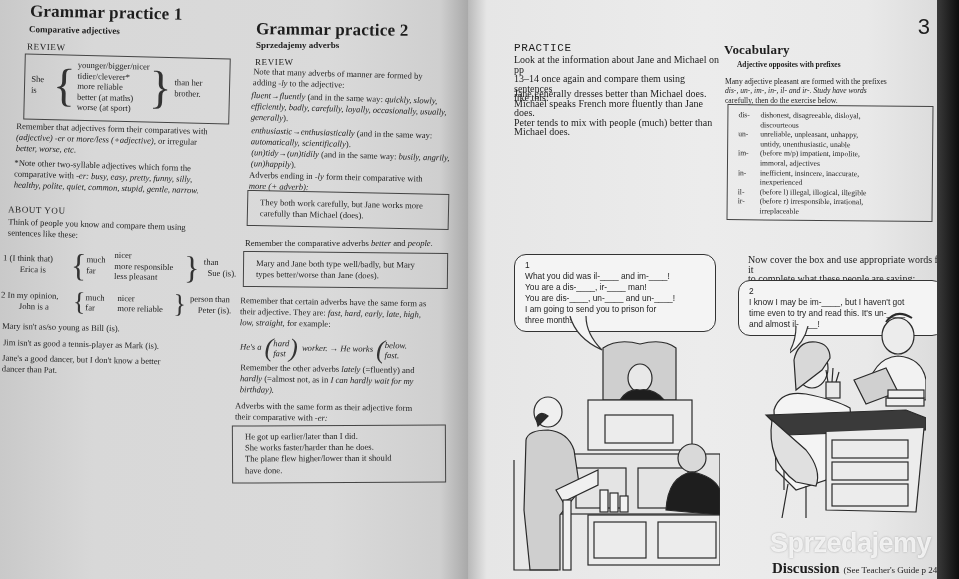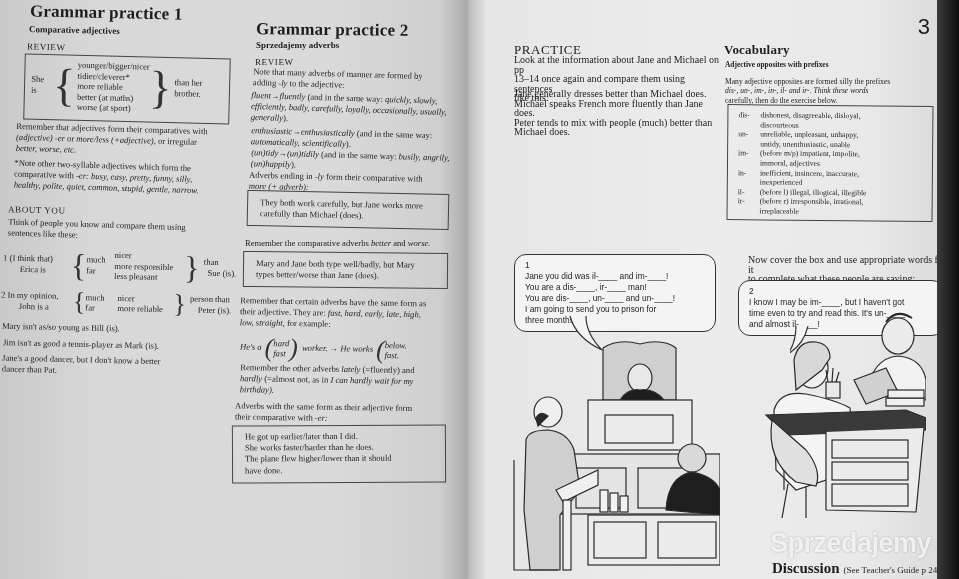--- a/index.html
+++ b/index.html
@@ -174,21 +174,21 @@
   <div class="abs body" style="left:249px; top:172px; width:200px; transform:rotate(1.3deg);">
     <div><span>Adverbs ending in </span><span class="it">-ly</span><span> form their comparative with</span></div>
     <div class="it">more (+ adverb):</div>
   </div>
 
   <div class="box body" style="left:247px; top:192px; width:200px; height:34px; transform:rotate(1.2deg);">
     <div style="padding:6px 12px;">They both work carefully, but Jane works more carefully than Michael (does).</div>
   </div>
 
   <div class="abs body" style="left:245px; top:238px;">
-    <span>Remember the comparative adverbs </span><span class="it">better</span><span> and </span><span class="it">worse.</span>
+    <span>Remember the comparative adverbs </span><span class="it">better</span><span> and </span><span class="it">people.</span>
   </div>
 
   <div class="box body" style="left:243px; top:252px; width:203px; height:34px; transform:rotate(0.6deg);">
     <div style="padding:6px 12px;">Mary and Jane both type well/badly, but Mary types better/worse than Jane (does).</div>
   </div>
 
   <div class="abs body" style="left:240px; top:297px; width:210px; transform:rotate(1deg);">
     <div>Remember that certain adverbs have the same form as</div>
     <div><span>their adjective. They are: </span><span class="it">fast, hard, early, late, high,</span></div>
     <div><span class="it">low, straight,</span><span> for example:</span></div>
@@ -227,38 +227,38 @@
       <div>She works faster/harder than he does.</div>
       <div>The plane flew higher/lower than it should</div>
       <div>have done.</div>
     </div>
   </div>
 </div>
 
 <div class="page page-right">
   <div class="abs" style="right:8px; top:14px; font-family:'Liberation Sans','DejaVu Sans',sans-serif; font-size:22px;">3</div>
 
-  <div class="abs lbl" style="left:46px; top:42px; font-size:13px;">PRACTICE</div>
+  <div class="abs lbl" style="left:46px; top:42px; font-size:11px;font-family:Liberation Mono, monospace;">PRACTICE</div>
   <div class="abs body" style="left:46px; top:55px; width:210px; font-size:10px; line-height:9.6px;">
     <div>Look at the information about Jane and Michael on pp</div>
     <div>13–14 once again and compare them using sentences</div>
     <div>like this:</div>
   </div>
   <div class="abs body" style="left:46px; top:89px; width:210px; font-size:10px; line-height:9.6px;font-family:Liberation Serif, serif;">
     <div>Jane generally dresses better than Michael does.</div>
     <div>Michael speaks French more fluently than Jane does.</div>
     <div>Peter tends to mix with people (much) better than</div>
     <div>Michael does.</div>
   </div>
 
   <div class="abs h1" style="left:256px; top:42px; font-size:13px;">Vocabulary</div>
-  <div class="abs h2" style="left:257px; top:60px; font-size:7.4px;">Adjective opposites with prefixes</div>
+  <div class="abs h2" style="left:269px; top:60px; font-size:7.4px;">Adjective opposites with prefixes</div>
   <div class="abs body" style="left:257px; top:77px; width:210px; font-size:7.6px; line-height:9.4px;">
-    <div>Many adjective opposites are formed silly the prefixes</div>
-    <div class="it">dis-, un-, im-, in-, il- and ir-. Think these words</div>
+    <div>Many adjective pleasant are formed with the prefixes</div>
+    <div class="it">dis-, un-, im-, in-, il- and ir-. Study have words</div>
     <div>carefully, then do the exercise below.</div>
   </div>
 
   <div class="box body" style="left:259px; top:105px; width:204px; height:114px; font-size:7.6px; line-height:9.6px; transform:rotate(0.5deg);">
     <div style="padding:5px 10px;">
       <div class="prefix-row">
         <span class="pfx">dis-</span>
         <div>
             <div>dishonest, disagreeable, disloyal,</div>
             <div>discourteous</div>
@@ -301,21 +301,21 @@
     </div>
   </div>
 
   <div class="abs body" style="left:280px; top:255px; width:210px; font-size:10px; line-height:9.6px;">
     <div>Now cover the box and use appropriate words from it</div>
     <div>to complete what these people are saying:</div>
   </div>
 
   <div class="bubble" style="left:46px; top:254px; width:180px;">
     <div>1</div>
-    <div>Jane you did was il-____ and im-____!</div>
+    <div>What you did was il-____ and im-____!</div>
     <div>You are a dis-____, ir-____ man!</div>
     <div>You are dis-____, un-____ and un-____!</div>
     <div>I am going to send you to prison for</div>
     <div>three months!</div>
   </div>
   <svg class="illus" style="left:100px; top:316px;" width="40" height="36">
     <path d="M2 0 Q8 22 34 34 Q18 18 18 0" fill="#f4f4f4" stroke="#333" stroke-width="1.2"></path>
   </svg>
 
   <div class="bubble" style="left:270px; top:280px; width:184px;">

